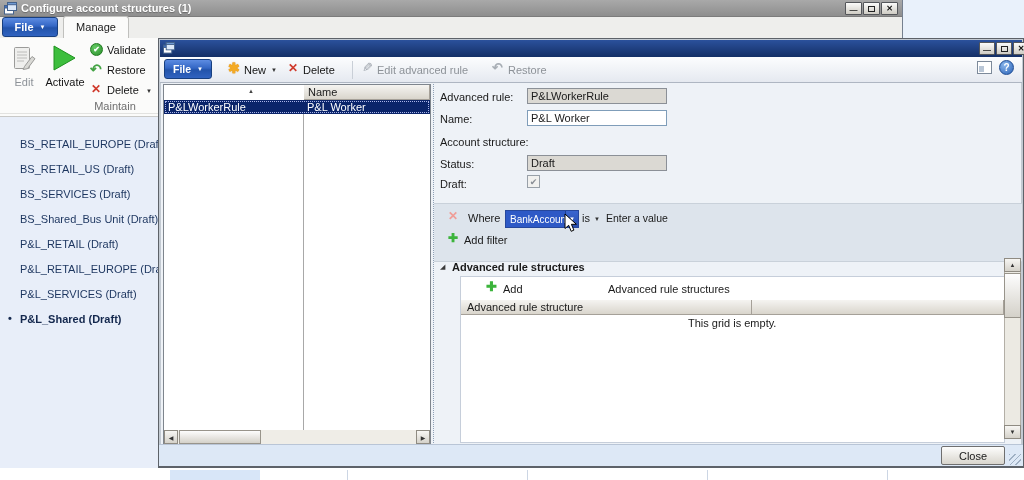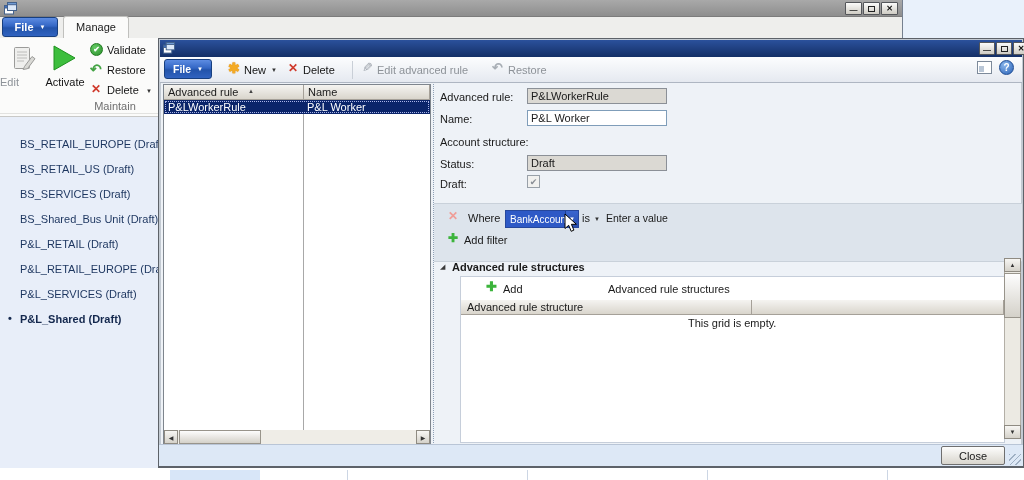--- a/index.html
+++ b/index.html
@@ -37,20 +37,21 @@
 
   <div class="abs" style="left:0;top:0;width:902px;height:17px;background:linear-gradient(#a9a9a9,#8e8e8e);border-bottom:1px solid #7c7c7c">
     <span class="abs" style="left:4px;top:2px">
       <svg width="13" height="13" viewBox="0 0 13 13">
           <rect x="0.5" y="3.5" width="9" height="8.5" fill="#fff" stroke="#44628c"></rect>
           <rect x="0.5" y="3.5" width="9" height="2.5" fill="#3f6fc4" stroke="#44628c"></rect>
           <rect x="3.5" y="0.5" width="9" height="8" fill="#dce8f8" stroke="#44628c"></rect>
           <rect x="3.5" y="0.5" width="9" height="2.2" fill="#6f9ad4" stroke="#44628c"></rect>
         </svg>
     </span>
+    <span class="abs nowrap" style="left:21px;top:2px;font-weight:bold;color:#fff;text-shadow:0 1px 1px #6a6a6a">Configure account structures (1)</span>
     <span class="abs winbtn" style="left:845px;top:2px;width:17px;height:13px;align-items:flex-end">—</span>
     <span class="abs winbtn" style="left:863px;top:2px;width:17px;height:13px">
         <span style="display:inline-block;width:7px;height:6px;border:1px solid #222"></span>
       </span>
     <span class="abs winbtn" style="left:881px;top:2px;width:17px;height:13px">✕</span>
   </div>
   <span class="abs layouticon" style="left:845px;top:19px">
       <div></div>
     </span>
   <span class="abs helpicon" style="left:864px;top:18px">?</span>
@@ -63,21 +64,21 @@
   <div class="abs" style="left:63px;top:16px;width:66px;height:22px;background:#fbfbfa;border:1px solid #c0c0bd;border-bottom:none;border-radius:3px 3px 0 0;text-align:center;padding-top:4px">Manage</div>
 
   <div class="abs" style="left:0;top:38px;width:902px;height:79px;background:#fbfbfa"></div>
   <div class="abs" style="left:12px;top:44px">
     <svg width="24" height="28" viewBox="0 0 24 28">
         <rect x="2.5" y="3.5" width="15" height="21" rx="1" fill="#efefed" stroke="#9b9b99"></rect>
         <path d="M5 8h10M5 11h10M5 14h10M5 17h7" stroke="#bcbcba" fill="none"></path>
         <path d="M12.5 22.5 L20 12.5 l3 2.2 -7.5 10 -4.3 0.8z" fill="#d9d9d5" stroke="#9b9b99"></path>
       </svg>
   </div>
-  <div class="abs graylabel" style="left:0;top:76px;width:48px;text-align:left">Edit</div>
+  <div class="abs graylabel" style="left:0;top:76px;width:48px;text-align:center">Edit</div>
   <div class="abs" style="left:52px;top:44px">
     <svg width="26" height="28" viewBox="0 0 26 28">
         <polygon points="2,2 23,14 2,26" fill="#3dbe3d" stroke="#1e921e"></polygon>
       </svg>
   </div>
   <div class="abs ribbonlabel" style="left:36px;top:76px;width:58px;text-align:center">Activate</div>
 
   <span class="abs" style="left:90px;top:43px;width:13px;height:13px;border-radius:50%;background:radial-gradient(circle at 35% 30%,#63cb63,#2c8f2c);border:1px solid #1f7a1f;color:#fff;font-size:8px;font-weight:bold;display:flex;align-items:center;justify-content:center">✔</span>
   <span class="abs ribbonlabel" style="left:107px;top:44px">Validate</span>
 
@@ -144,21 +145,20 @@
   <span class="abs" style="left:362px;top:61px;font-size:13px;color:#9ba1a9;transform:scaleX(-1);line-height:14px">✎</span>
   <span class="abs graylabel" style="left:377px;top:64px">Edit advanced rule</span>
   <span class="abs" style="left:492px;top:61px;font-size:13px;font-weight:bold;color:#a8aeb5;line-height:14px">↶</span>
   <span class="abs graylabel" style="left:508px;top:64px">Restore</span>
   <span class="abs layouticon" style="left:977px;top:61px">
       <div></div>
     </span>
   <span class="abs helpicon" style="left:999px;top:60px">?</span>
 
   <div class="abs" style="left:163px;top:84px;width:268px;height:361px;background:#fff;border:1px solid #7e858d">
-    <div class="abs gridhdr" style="left:0;top:0;width:140px;height:15px">Advanced rule</div>
     <span class="abs" style="left:84px;top:3px;font-size:6px;color:#444;line-height:6px">▲</span>
     <div class="abs gridhdr" style="left:140px;top:0;width:126px;height:15px">Name</div>
     <div class="abs" style="left:0;top:15px;width:266px;height:14px;background:#0a246a;outline:1px dotted #aab4e8;outline-offset:-2px">
       <span class="abs nowrap" style="left:4px;top:1px;color:#fff">P&amp;LWorkerRule</span>
       <span class="abs nowrap" style="left:143px;top:1px;color:#fff">P&amp;L Worker</span>
     </div>
     <div class="abs" style="left:139px;top:29px;width:1px;height:316px;background:#a8a8a8"></div>
     <div class="abs" style="left:0;top:345px;width:266px;height:14px;background:#efede7">
       <span class="abs scrollbtn" style="left:0;top:0;width:14px;height:14px">◀</span>
       <div class="abs thumb" style="left:15px;top:0;width:82px;height:14px"></div>

